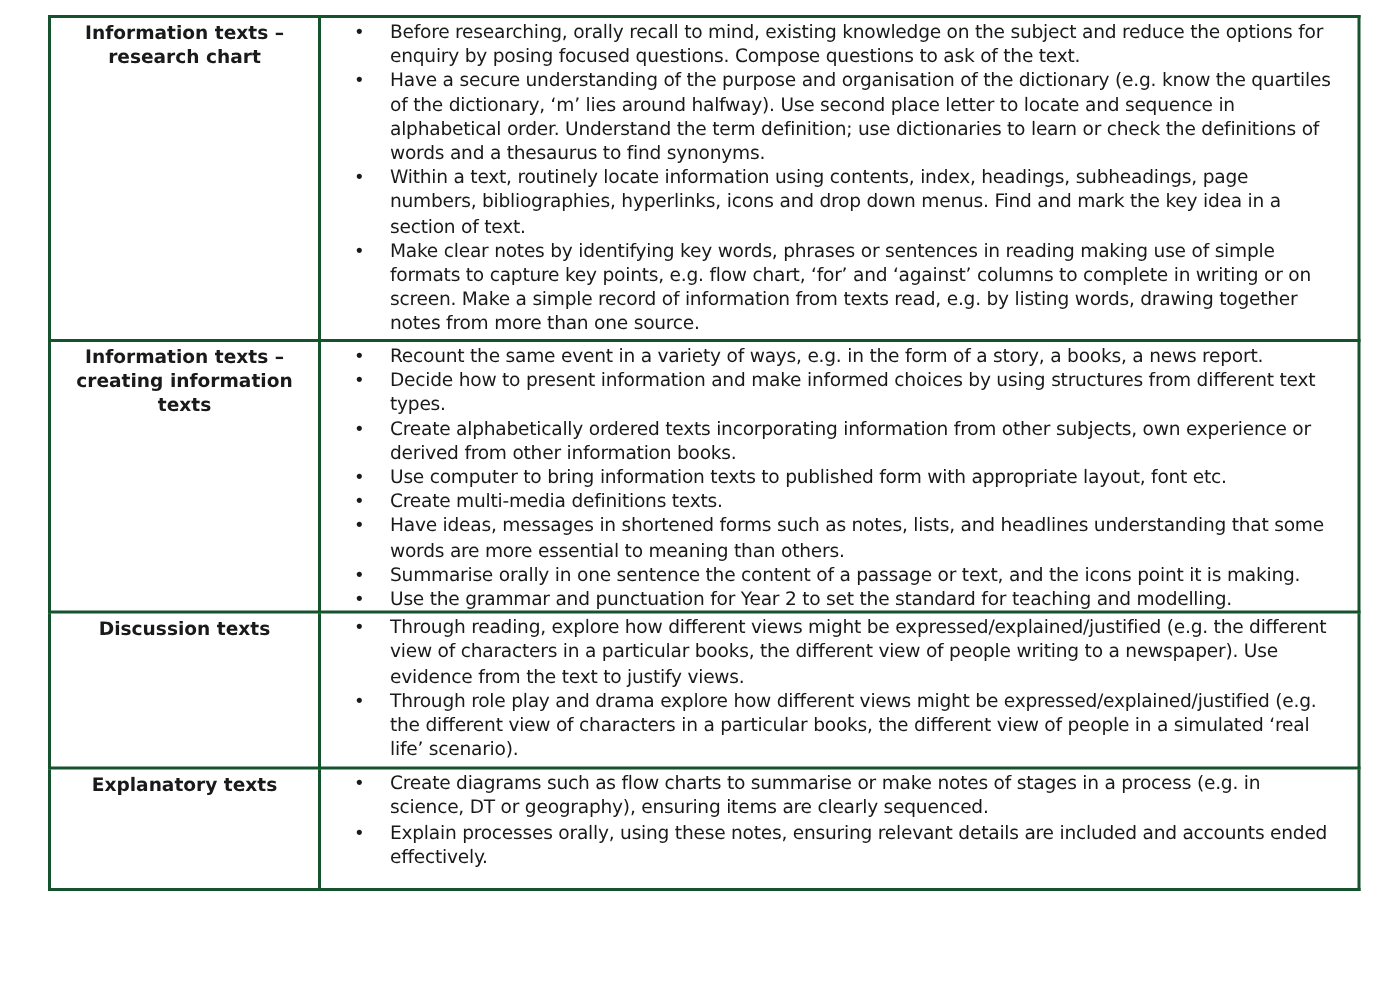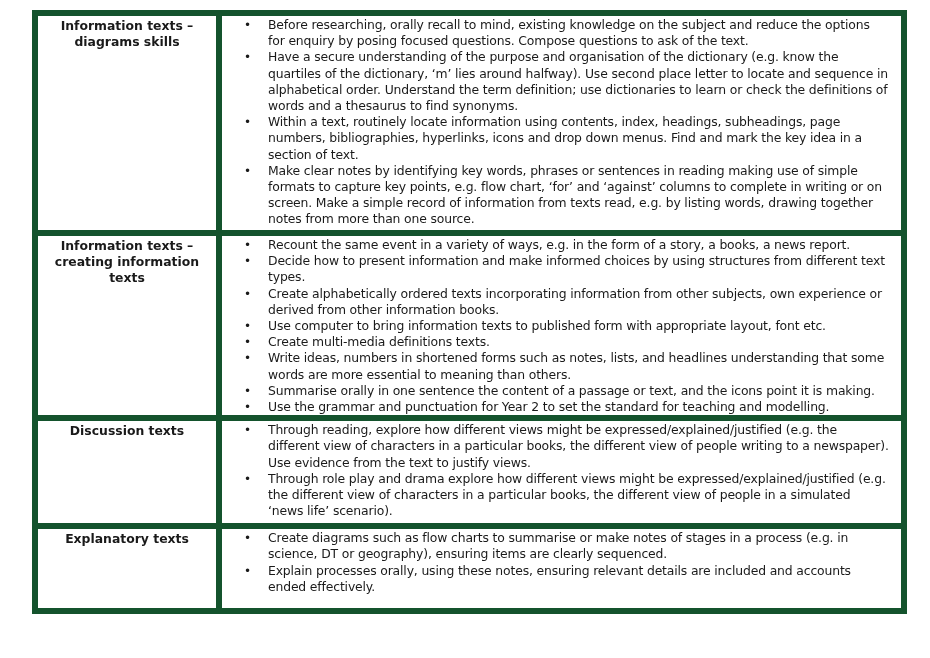--- a/index.html
+++ b/index.html
@@ -1,21 +1,21 @@
 <!DOCTYPE html>
 <html><head>
 <meta charset="utf-8">
 <style>
   html, body { margin: 0; padding: 0; background: #ffffff; }
   body { width: 930px; height: 658px; position: relative; overflow: hidden;
          font-family: "DejaVu Sans", sans-serif; color: #1a1a1a; }
   .page { position: absolute; left: 0; top: 0; width: 930px; height: 658px; }
   table.curr { position: absolute; left: 32px; top: 10px; width: 875px;
                border-collapse: collapse; table-layout: fixed; }
-  table.curr td { border: 6px solid #14532d; vertical-align: top; padding: 0; }
+  table.curr td { border: 2px solid #14532d; vertical-align: top; padding: 0; }
   td.cat { width: 178px; text-align: center; font-weight: bold; font-size: 12.4px;
            line-height: 16.2px; padding-top: 2px !important; }
   td.cat div { padding: 0 4px; }
   td.body { font-size: 12.4px; line-height: 16.2px; }
   ul { margin: 0; padding: 1px 12px 0 46px; list-style: none; }
   li { position: relative; letter-spacing: -0.15px; }
   li .bullet { position: absolute; left: -24px; top: 0; font-size: 12px; }
   .row1 td { height: 212px; }
   .row2 td { height: 173px; }
   .row3 td { height: 100px; }
@@ -25,21 +25,21 @@
 </style>
 </head>
 <body>
 
 <div class="page">
   <table class="curr">
     <tbody>
       <tr class="row1">
         <td class="cat">
           <div>Information texts –</div>
-          <div>diagrams skills</div>
+          <div>research chart</div>
         </td>
         <td class="body">
           <ul>
             <li><span class="bullet">•</span><span>Before researching, orally recall to mind, existing knowledge on the subject and reduce the options for enquiry by posing focused questions. Compose questions to ask of the text.</span></li>
             <li><span class="bullet">•</span><span>Have a secure understanding of the purpose and organisation of the dictionary (e.g. know the quartiles of the dictionary, ‘m’ lies around halfway). Use second place letter to locate and sequence in alphabetical order. Understand the term definition; use dictionaries to learn or check the definitions of words and a thesaurus to find synonyms.</span></li>
             <li><span class="bullet">•</span><span>Within a text, routinely locate information using contents, index, headings, subheadings, page numbers, bibliographies, hyperlinks, icons and drop down menus. Find and mark the key idea in a section of text.</span></li>
             <li><span class="bullet">•</span><span>Make clear notes by identifying key words, phrases or sentences in reading making use of simple formats to capture key points, e.g. flow chart, ‘for’ and ‘against’ columns to complete in writing or on screen. Make a simple record of information from texts read, e.g. by listing words, drawing together notes from more than one source.</span></li>
           </ul>
         </td>
       </tr>
@@ -48,34 +48,34 @@
           <div>Information texts –</div>
           <div>creating information texts</div>
         </td>
         <td class="body">
           <ul>
             <li><span class="bullet">•</span><span>Recount the same event in a variety of ways, e.g. in the form of a story, a books, a news report.</span></li>
             <li><span class="bullet">•</span><span>Decide how to present information and make informed choices by using structures from different text types.</span></li>
             <li><span class="bullet">•</span><span>Create alphabetically ordered texts incorporating information from other subjects, own experience or derived from other information books.</span></li>
             <li><span class="bullet">•</span><span>Use computer to bring information texts to published form with appropriate layout, font etc.</span></li>
             <li><span class="bullet">•</span><span>Create multi-media definitions texts.</span></li>
-            <li><span class="bullet">•</span><span>Write ideas, numbers in shortened forms such as notes, lists, and headlines understanding that some words are more essential to meaning than others.</span></li>
+            <li><span class="bullet">•</span><span>Have ideas, messages in shortened forms such as notes, lists, and headlines understanding that some words are more essential to meaning than others.</span></li>
             <li><span class="bullet">•</span><span>Summarise orally in one sentence the content of a passage or text, and the icons point it is making.</span></li>
             <li><span class="bullet">•</span><span>Use the grammar and punctuation for Year 2 to set the standard for teaching and modelling.</span></li>
           </ul>
         </td>
       </tr>
       <tr class="row3">
         <td class="cat">
           <div>Discussion texts</div>
         </td>
         <td class="body">
           <ul>
             <li><span class="bullet">•</span><span>Through reading, explore how different views might be expressed/explained/justified (e.g. the different view of characters in a particular books, the different view of people writing to a newspaper). Use evidence from the text to justify views.</span></li>
-            <li><span class="bullet">•</span><span>Through role play and drama explore how different views might be expressed/explained/justified (e.g. the different view of characters in a particular books, the different view of people in a simulated ‘news life’ scenario).</span></li>
+            <li><span class="bullet">•</span><span>Through role play and drama explore how different views might be expressed/explained/justified (e.g. the different view of characters in a particular books, the different view of people in a simulated ‘real life’ scenario).</span></li>
           </ul>
         </td>
       </tr>
       <tr class="row4">
         <td class="cat">
           <div>Explanatory texts</div>
         </td>
         <td class="body">
           <ul>
             <li><span class="bullet">•</span><span>Create diagrams such as flow charts to summarise or make notes of stages in a process (e.g. in science, DT or geography), ensuring items are clearly sequenced.</span></li>

